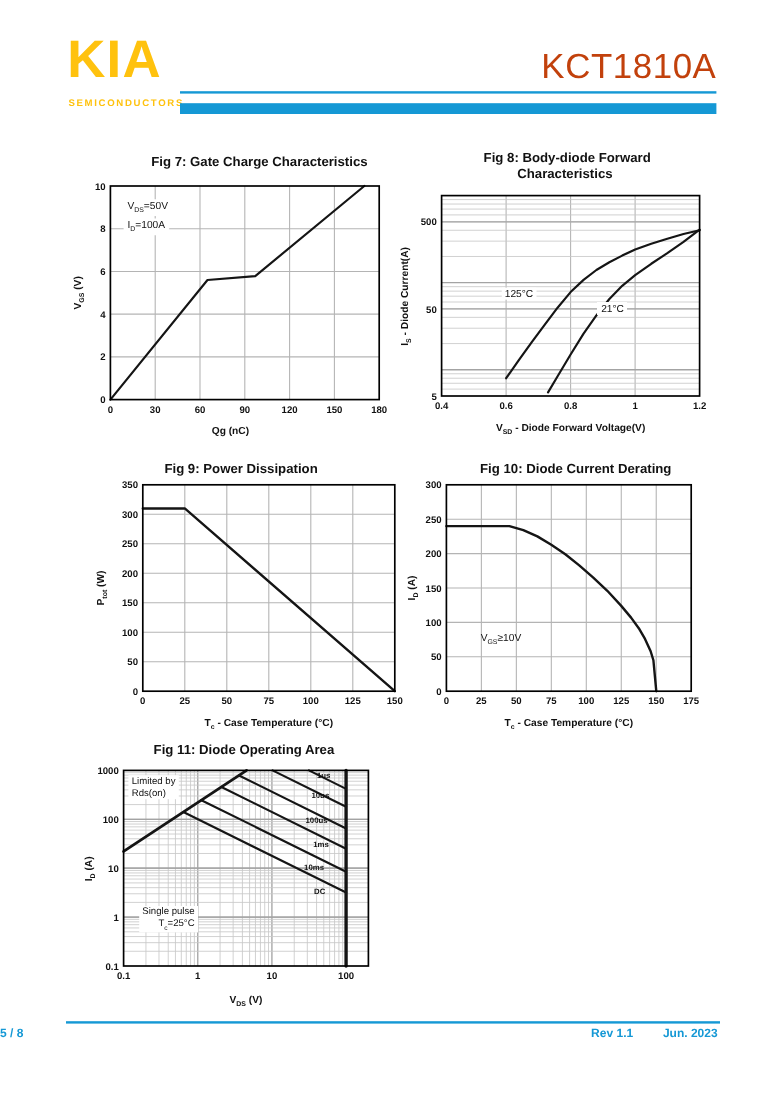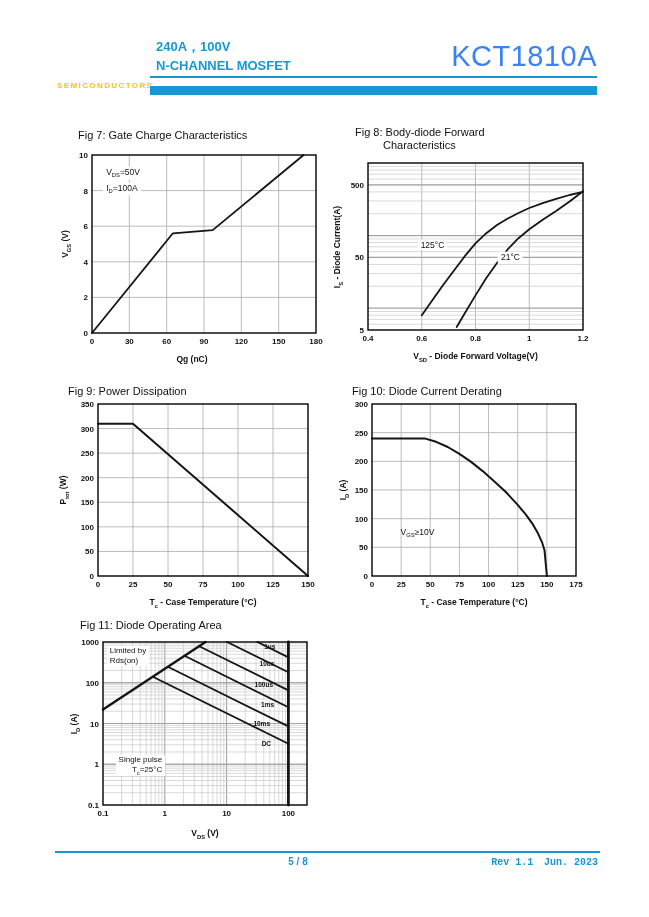--- a/index.html
+++ b/index.html
@@ -9,33 +9,33 @@
   
   .logo{position:absolute;left:56px;top:26px;font-size:44px;font-weight:bold;line-height:1.1;letter-spacing:1px;}
   .logo-sub{position:absolute;left:57px;top:81px;font-size:8px;font-weight:bold;letter-spacing:1.4px;}
   .subtitle{position:absolute;left:156px;top:37px;font-size:13px;font-weight:bold;line-height:19px;white-space:nowrap;}
   .partnum{position:absolute;right:52px;top:40px;font-size:29px;letter-spacing:0.5px;white-space:nowrap;}
   .rule-thin{position:absolute;left:150px;top:76px;width:447px;height:2px;}
   .rule-thick{position:absolute;left:150px;top:86px;width:447px;height:9px;}
 
   
   .footer-rule{position:absolute;left:55px;top:851px;width:545px;height:2px;}
-  .footer-page{position:absolute;left:0;top:856px;width:596px;text-align:center;font-size:10px;font-weight:bold;}
+  .footer-page{position:absolute;left:0;top:856px;width:649px;text-align:left;font-size:10px;font-weight:bold;}
   .footer-rev{position:absolute;right:51px;top:856px;font-size:10px;font-weight:bold;white-space:nowrap;}
-  .footer-rev span{margin-left:8px;font-family:Liberation Mono, monospace;}
+  .footer-rev span{margin-left:22px;}
 
   
   .chart{position:absolute;margin:0;padding:0;}
   .f7 {left:40px; top:126px;width:300px;height:250px;}
   .f8 {left:330px;top:122px;width:305px;height:254px;}
-  .f9 {left:43px; top:378px;width:300px;height:240px;}
+  .f9 {left:64px; top:378px;width:300px;height:240px;}
   .f10{left:330px;top:378px;width:305px;height:240px;}
   .f11{left:55px; top:612px;width:300px;height:245px;}
 
-  .chart-title{position:absolute;font-size:11px;font-weight:normal;white-space:nowrap;z-index:3;}
+  .chart-title{position:absolute;font-size:11px;font-weight:bold;white-space:nowrap;z-index:3;margin-left:48px;}
   .f7  .chart-title{left:38px;top:3px;}
   .f8  .chart-title{left:25px;top:4px;}
   .f8  .chart-title.t2{left:53px;top:17px;}
   .f9  .chart-title{left:25px;top:7px;}
   .f10 .chart-title{left:22px;top:7px;}
   .f11 .chart-title{left:25px;top:7px;}
   .chart-title.t2{z-index:3;}
 
   .chart-canvas{position:absolute;left:0;top:0;right:0;bottom:0;}
   .chart-canvas svg{position:absolute;left:0;top:0;}
@@ -44,26 +44,23 @@
   .axis-label{position:absolute;font-size:8.5px;font-weight:bold;white-space:nowrap;z-index:2;}
   .anno{position:absolute;font-size:8px;color:#111;white-space:nowrap;line-height:1.25;z-index:2;}
   .anno.bg{background:#fff;padding:0 3px;}
   sub{font-size:0.68em;}
 </style>
 </head>
 <body>
 
 <div class="page">
 
+  <div class="logo" style="color: rgb(255, 194, 14);">KIA</div>
   <div class="logo-sub" style="color: rgb(255, 194, 14);">SEMICONDUCTORS</div>
-  <div class="subtitle" style="color: rgb(21, 152, 213);">
-    <div>240A，100V</div>
-    <div>N-CHANNEL MOSFET</div>
-  </div>
-  <div class="partnum" style="color: #3b82f6;">KCT1810A</div>
+  <div class="partnum" style="color: #c2410c;">KCT1810A</div>
   <div class="rule-thin" style="background: rgb(21, 152, 213);"></div>
   <div class="rule-thick" style="background: rgb(21, 152, 213);"></div>
 
   <figure class="chart f7">
     <div class="chart-title">Fig 7: Gate Charge Characteristics</div>
     <div class="chart-canvas">
         <svg width="300" height="250">
           <line x1="89.33333333333333" y1="29" x2="89.33333333333333" y2="207" stroke="#b4b4b4" stroke-width="0.9"></line>
           <line x1="126.66666666666666" y1="29" x2="126.66666666666666" y2="207" stroke="#b4b4b4" stroke-width="0.9"></line>
           <line x1="164" y1="29" x2="164" y2="207" stroke="#b4b4b4" stroke-width="0.9"></line>

